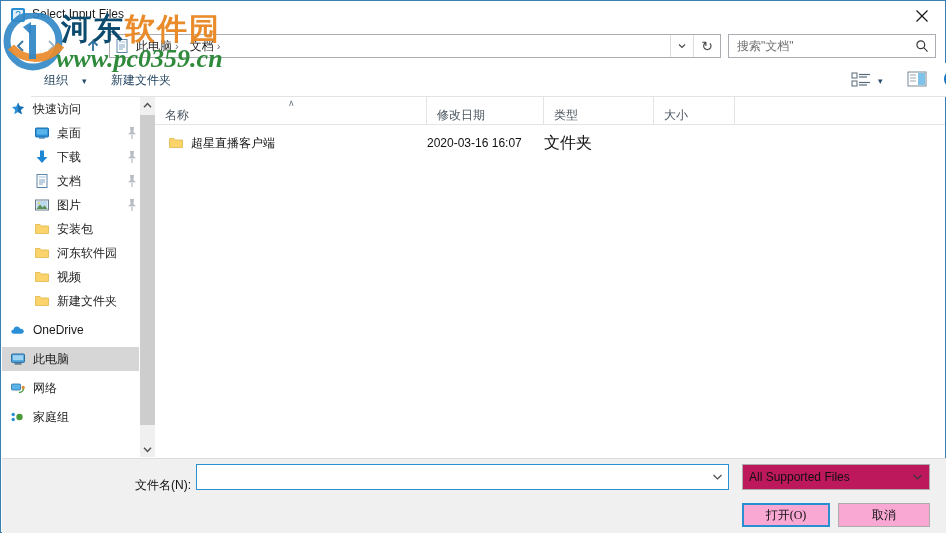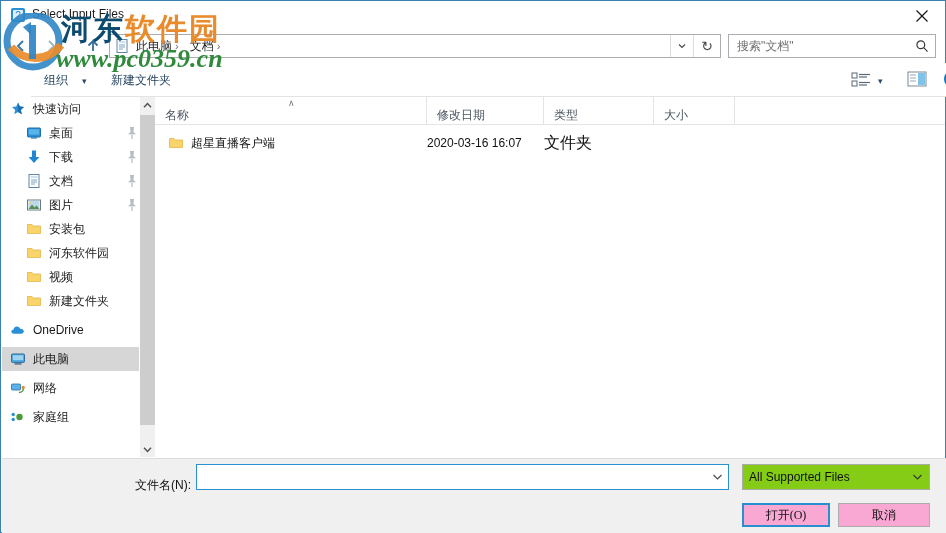--- a/index.html
+++ b/index.html
@@ -208,21 +208,21 @@
     width: 16px; height: 16px;
     flex: 0 0 auto;
     margin-right: 7px;
     display: flex; align-items: center; justify-content: center;
   }
   .nav-label {
     font-size: 12px;
     color: #1a1a1a;
   }
   .nav-indent-1 { padding-left: 8px; }
-  .nav-indent-2 { padding-left: 24px; }
+  .nav-indent-2 { padding-left: 32px; }
   .pin {
     position: absolute;
     right: 16px; top: 5px;
     width: 12px; height: 14px;
   }
 
   
   #sb-scroll {
     position: absolute;
     left: 138px; top: 96px;
@@ -355,21 +355,21 @@
     display: flex; align-items: center; justify-content: center;
     color: #4a4a4a; font-size: 10px;
   }
 
   #filetype-combo {
     position: absolute;
     left: 740px; top: 5px;
     width: 188px; height: 26px;
     box-sizing: border-box;
     border: 1px solid #acacac;
-    background: #84cc16;
+    background: #be185d;
     display: flex; align-items: center;
   }
   #filetype-value {
     flex: 1 1 auto;
     padding-left: 6px;
     font-size: 12px;
     color: #101010;
     white-space: nowrap;
   }
   #filetype-chevron {

